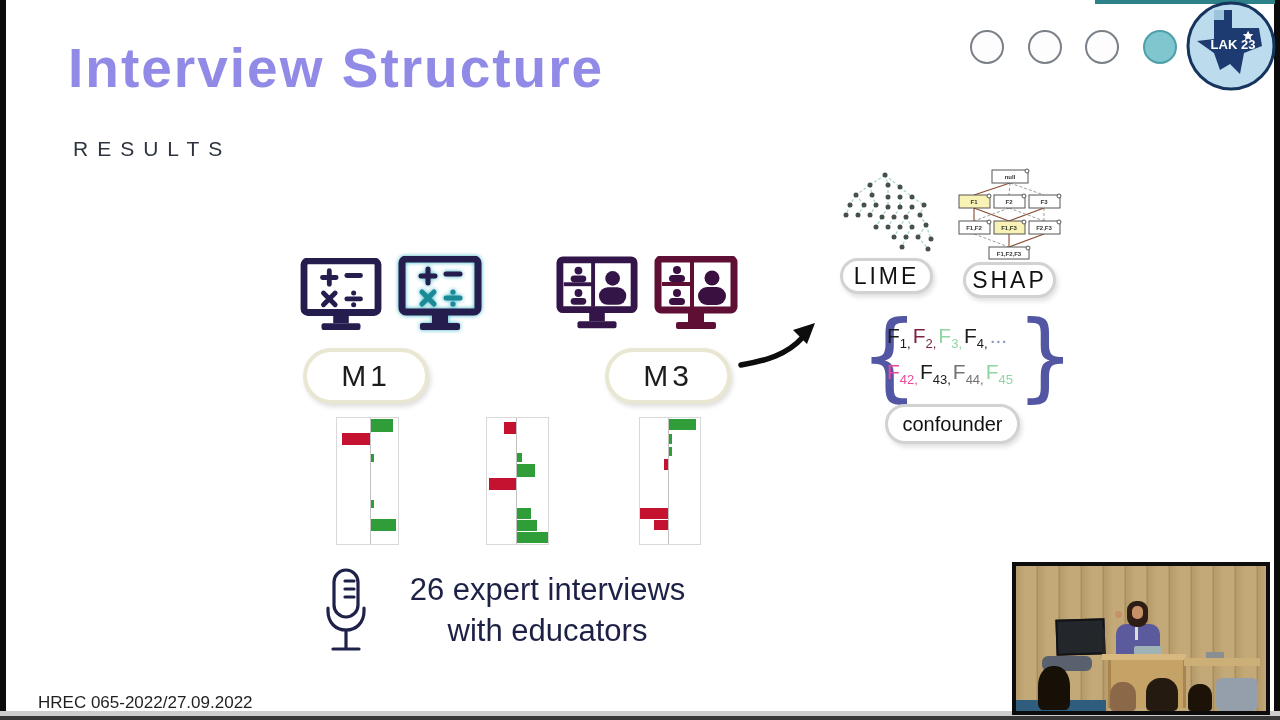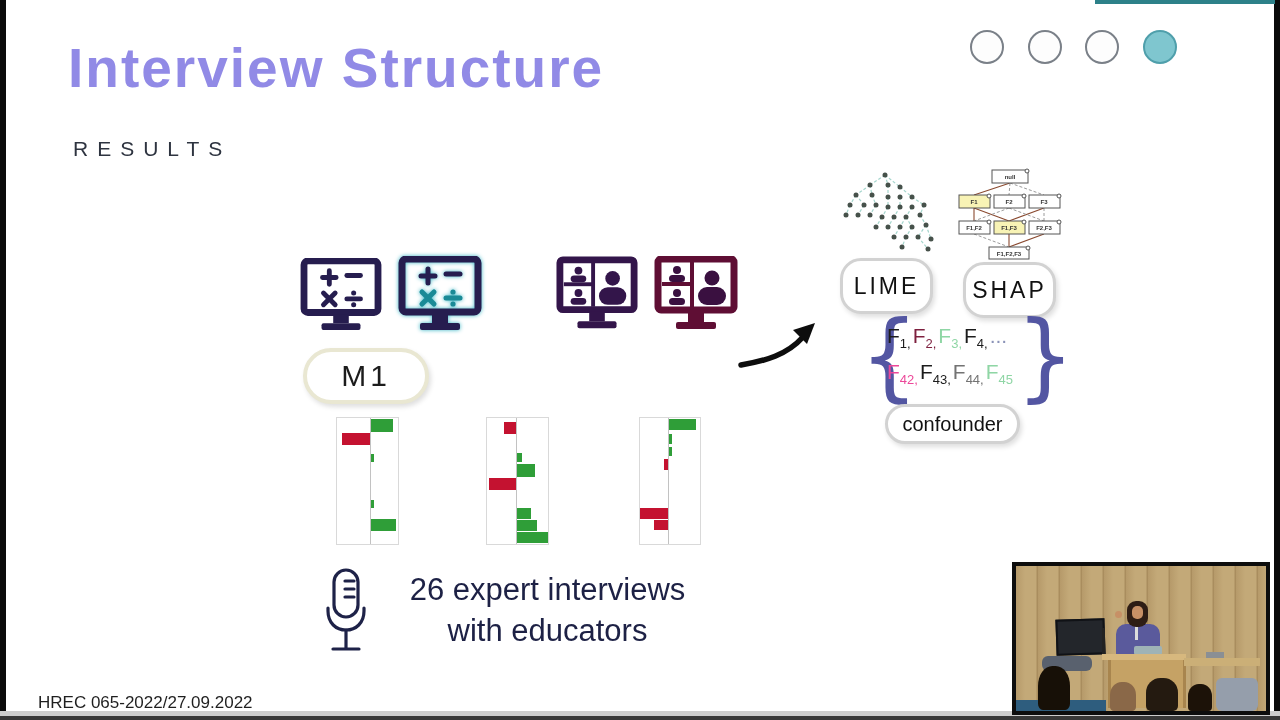--- a/index.html
+++ b/index.html
@@ -28,21 +28,21 @@
   #section-heading{left:317px;top:191px;width:400px;text-align:center;font-size:35px;color:#15152f;}
   .monitor{color:var(--monitor-navy);}
   .monitor.teal-accent{filter:drop-shadow(0 0 2px #35b4c4);}
   .monitor.purple{color:var(--monitor-purple);}
   .monitor.maroon{color:var(--monitor-maroon);}
 
   .pill{box-sizing:border-box;background:#fff;display:flex;align-items:center;justify-content:center;
         box-shadow:2px 3px 5px rgba(0,0,0,0.13);}
   .model-pill{width:126px;height:56px;border:4px solid var(--pill-beige);border-radius:30px;
               font-size:30px;letter-spacing:4px;color:#1c1c1c;}
-  .method-pill{width:93px;height:56px;border:3px solid var(--pill-gray);border-radius:21px;
+  .method-pill{width:93px;height:36px;border:3px solid var(--pill-gray);border-radius:21px;
                font-size:23px;letter-spacing:3px;color:#111;}
   #confounder-pill{width:135px;height:40px;border:3px solid var(--pill-gray);border-radius:20px;font-size:20px;color:#111;}
 
   .mini-chart{box-sizing:border-box;border:1px solid #d9d9d9;background:#fff;}
   .mini-chart .axis{position:absolute;top:0;bottom:0;width:1px;background:#c2c2c2;}
   .mini-chart .bar{position:absolute;}
 
   
   .brace{font-size:92px;line-height:92px;font-weight:400;color:var(--brace);transform:scaleY(1.05);
          font-family:"DejaVu Sans",sans-serif;}
@@ -94,20 +94,29 @@
   <div class="abs" id="page-title">Interview Structure</div>
   <div class="abs" id="page-subtitle">RESULTS</div>
 
   <div class="abs" id="progress-dots">
       <div class="dot"></div>
       <div class="dot"></div>
       <div class="dot"></div>
       <div class="dot active"></div>
     </div>
 
+  <div class="abs" id="lak-logo">
+    <svg width="90" height="90" viewBox="0 0 90 90">
+      <circle cx="45" cy="45" r="43" fill="#bcdcee" stroke="#16355e" stroke-width="3"></circle>
+      <path d="M28,9 H46 V27 H73 L76,45 L58,52 L54,73 L44,63 L34,69 L28,52 L11,40 L28,38 Z" fill="#1d3b70"></path>
+      <rect x="28" y="9" width="10" height="10" fill="#9cc4dd"></rect>
+      <path d="M62,30 l1.8,3.6 4,.4 -3,2.7 .9,3.9 -3.7,-2 -3.7,2 .9,-3.9 -3,-2.7 4,-.4 Z" fill="#ffffff" transform="scale(0.9) translate(7,3)"></path>
+      <text x="47" y="48" font-size="13" font-weight="bold" fill="#ffffff" text-anchor="middle">LAK 23</text>
+    </svg>
+  </div>
 
 
   <svg class="abs monitor" style="left:300px;top:258px;color:var(--monitor-navy)" width="82" height="74" viewBox="0 0 84 76">
     <rect x="4" y="3" width="76" height="53" rx="4" fill="none" stroke="currentColor" stroke-width="7"></rect>
     <g stroke="currentColor" stroke-width="5" stroke-linecap="round">
       <path d="M30 13 v14 M23 20 h14"></path>
         <path d="M48 18 h14"></path>
       <path d="M24 36 l12 12 M36 36 l-12 12"></path>
         <path d="M48 42 h14"></path>
     </g>
@@ -158,20 +167,23 @@
         <rect x="15" y="42" width="16" height="7" rx="3.5"></rect>
       <circle cx="58" cy="22" r="7.5"></circle>
         <rect x="44" y="31" width="28" height="18" rx="9"></rect>
     </g>
     <rect x="34" y="56" width="16" height="10" fill="currentColor"></rect>
     <rect x="22" y="66" width="40" height="7" rx="2" fill="currentColor"></rect>
   </svg>
 
   <div class="abs pill model-pill" style="left:303px;top:348px">
     <span>M1</span>
+    </div>
+  <div class="abs pill model-pill" style="left:605px;top:348px">
+    <span>M3</span>
     </div>
 
   <div class="abs mini-chart" style="left:336px;top:417px;width:63px;height:128px">
       <div class="axis" style="left: 33px;"></div>
       <div class="bar" style="top: 1px; height: 13px; width: 22px; left: 34px; background: rgb(47, 158, 56);"></div>
       <div class="bar" style="top: 15px; height: 12px; width: 28px; left: 5px; background: rgb(196, 18, 48);"></div>
       <div class="bar" style="top: 36px; height: 8px; width: 3px; left: 34px; background: rgb(47, 158, 56);"></div>
       <div class="bar" style="top: 82px; height: 8px; width: 3px; left: 34px; background: rgb(47, 158, 56);"></div>
       <div class="bar" style="top: 101px; height: 12px; width: 25px; left: 34px; background: rgb(47, 158, 56);"></div>
     </div>

